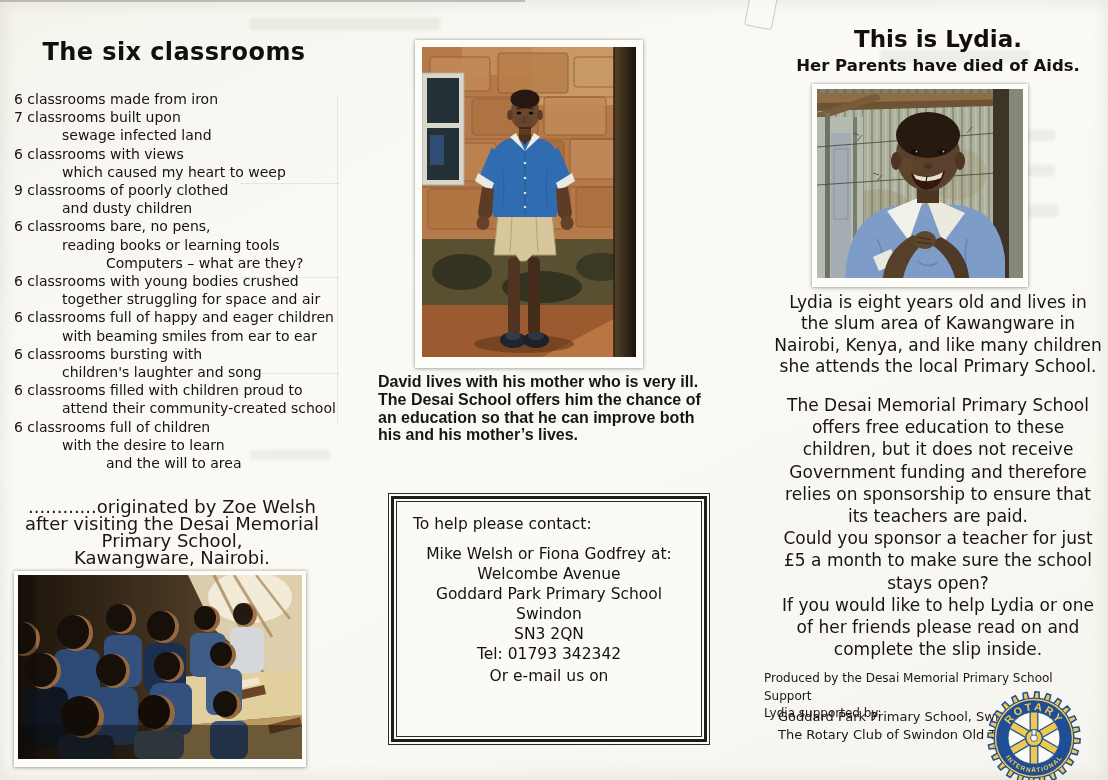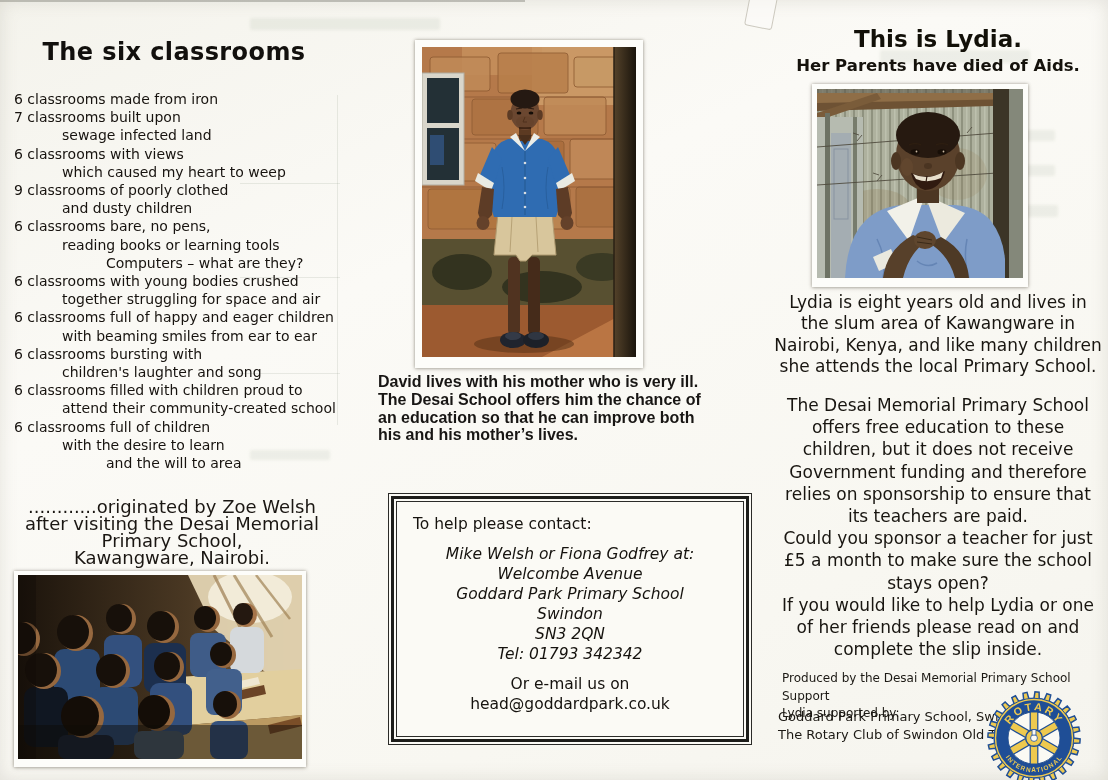--- a/index.html
+++ b/index.html
@@ -21,22 +21,22 @@
   .rc1-line{font-size:17px;line-height:21.3px;color:#181510;}
   .rc2-line{font-size:17px;line-height:22.2px;color:#181510;}
   .prod-line{font-size:12px;line-height:17.5px;color:#1c1914;}
   .supp-line{font-size:13px;line-height:17.5px;color:#1c1914;}
   .photo{background:#fdfdfa;box-shadow:0 0 3px rgba(70,62,48,.4),0 1px 4px rgba(70,62,48,.25);}
   .cbox-outer{border:1px solid #2b2b28;padding:2px;background:#fbfaf5;box-sizing:border-box;}
   .cbox-mid{border:3px solid #1d1d1a;padding:2px;height:100%;box-sizing:border-box;}
   .cbox-inner{border:1px solid #2b2b28;height:100%;box-sizing:border-box;padding:13px 16px;}
   .cbox-intro{font-size:15.5px;color:#15120e;}
   .cbox-line{font-size:15.5px;line-height:20px;color:#15120e;text-align:center;}
-  .cbox-addr{margin-top:11px;font-style:italic;}
-  .cbox-mail{margin-top:10px;}
+  .cbox-addr{margin-top:11px;}
+  .cbox-mail{margin-top:2px;}
   .ghost{background:rgba(115,140,112,.10);filter:blur(1.5px);border-radius:2px;}
   .ghost-line{background:rgba(110,125,105,.14);}
   .scan-smear{background:#83837b;opacity:.45;}
   .sticker{border:1.5px solid #c2beb3;background:rgba(251,250,247,.9);border-radius:3px;transform:rotate(11deg);opacity:.8;}
 </style>
 </head>
 <body>
 
 <div class="page">
 
@@ -236,37 +236,36 @@
   </div>
 
   <div class="abs" style="left:378px;top:373px;width:350px;">
 
   <div class="caption-line">David lives with his mother who is very ill.</div>
       <div class="caption-line">The Desai School offers him the chance of</div>
       <div class="caption-line">an education so that he can improve both</div>
       <div class="caption-line">his and his mother’s lives.</div>
     </div>
 
-  <div class="abs cbox-outer" style="left:388px;top:493px;width:364px;height:252px;">
+  <div class="abs cbox-outer" style="left:388px;top:493px;width:322px;height:252px;">
     <div class="cbox-mid">
       <div class="cbox-inner">
         <div class="cbox-intro">To help please contact:</div>
         <div class="cbox-addr">
 
         <div class="cbox-line">Mike Welsh or Fiona Godfrey at:</div>
             <div class="cbox-line">Welcombe Avenue</div>
             <div class="cbox-line">Goddard Park Primary School</div>
             <div class="cbox-line">Swindon</div>
             <div class="cbox-line">SN3 2QN</div>
             <div class="cbox-line">Tel: 01793 342342</div>
           </div>
         <div class="cbox-mail">
 
         <div class="cbox-line">Or e-mail us on</div>
-            <div class="cbox-line">head@goddardpark.co.uk</div>
           </div>
       </div>
     </div>
   </div>
 
   <div class="abs rc-head center" style="left:770px;top:26px;width:336px;">This is Lydia.</div>
   <div class="abs rc-sub center" style="left:770px;top:56px;width:336px;">Her Parents have died of Aids.</div>
 
   <div class="abs photo" style="left:812px;top:84px;padding:5px;">
     <svg width="206" height="189" viewBox="0 0 206 189">
@@ -339,21 +338,21 @@
       <div class="rc2-line">relies on sponsorship to ensure that</div>
       <div class="rc2-line">its teachers are paid.</div>
       <div class="rc2-line">Could you sponsor a teacher for just</div>
       <div class="rc2-line">£5 a month to make sure the school</div>
       <div class="rc2-line">stays open?</div>
       <div class="rc2-line">If you would like to help Lydia or one</div>
       <div class="rc2-line">of her friends please read on and</div>
       <div class="rc2-line">complete the slip inside.</div>
     </div>
 
-  <div class="abs" style="left:782px;top:670px;width:300px;">
+  <div class="abs" style="left:764px;top:670px;width:300px;">
 
   <div class="prod-line">Produced by the Desai Memorial Primary School Support</div>
       <div class="prod-line">Lydia supported by:</div>
     </div>
 
   <div class="abs" style="left:778px;top:708px;width:300px;">
 
   <div class="supp-line">Goddard Park Primary School, Swindon</div>
       <div class="supp-line">The Rotary Club of Swindon Old Town</div>
     </div>

